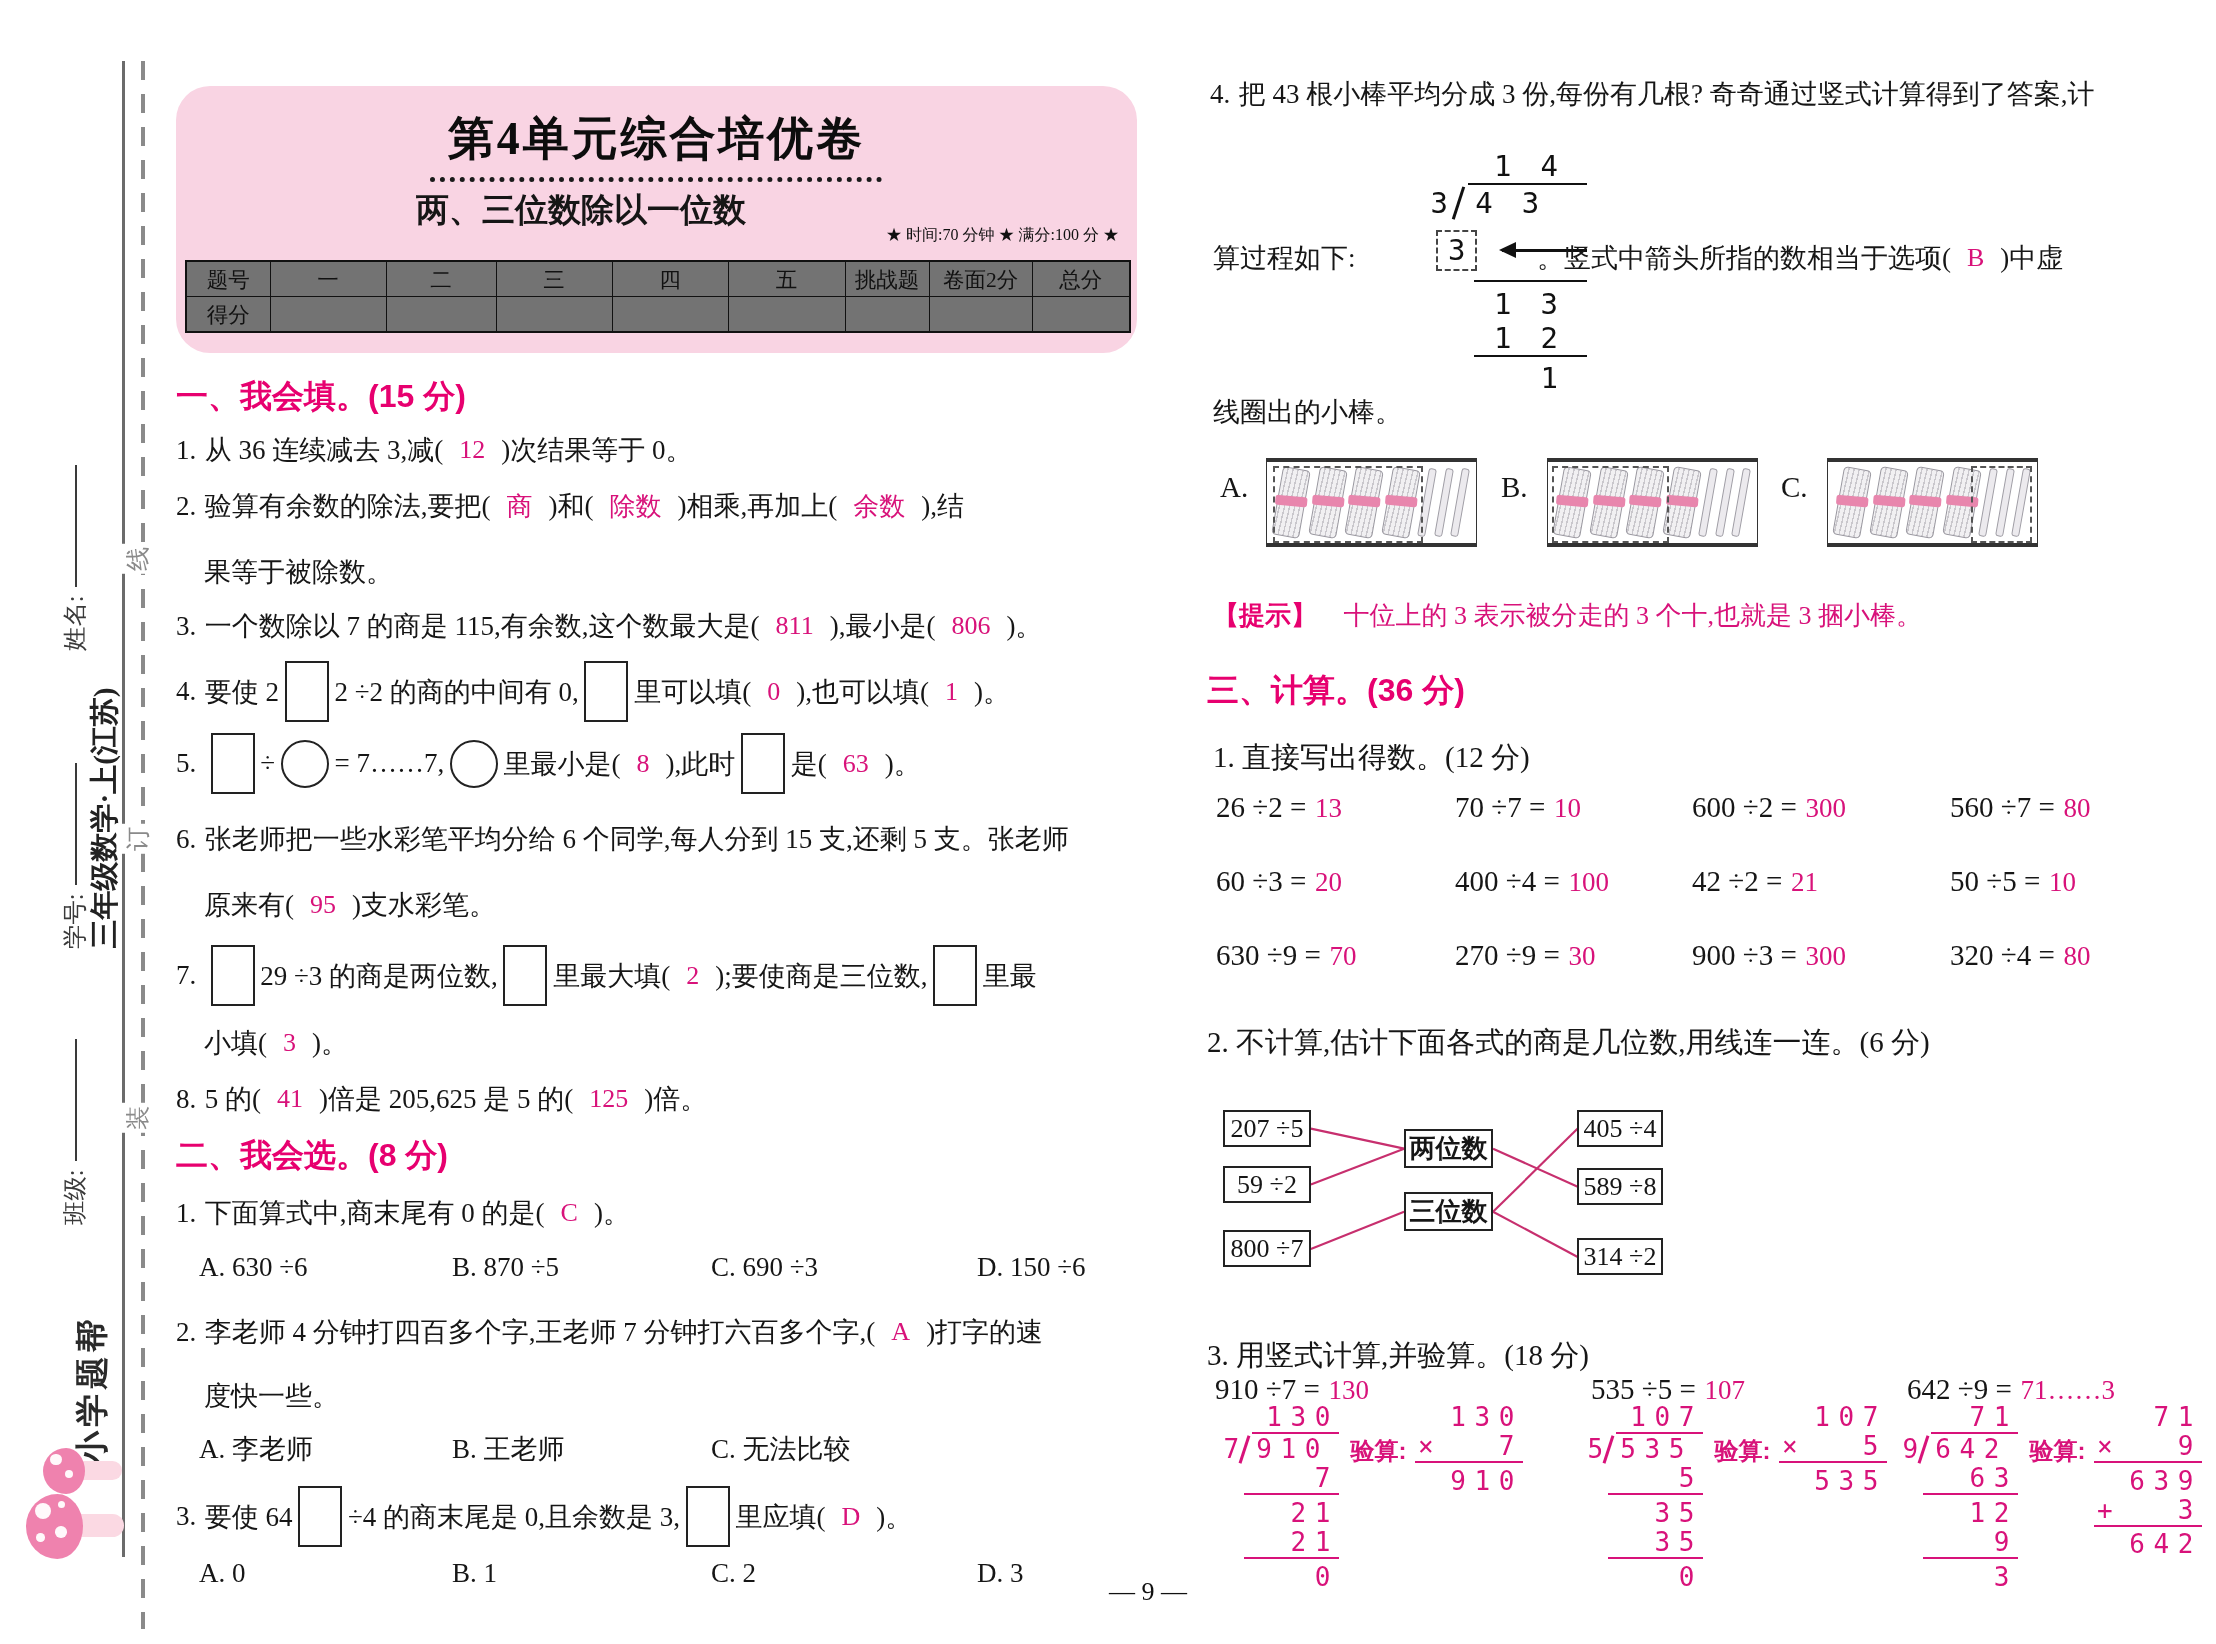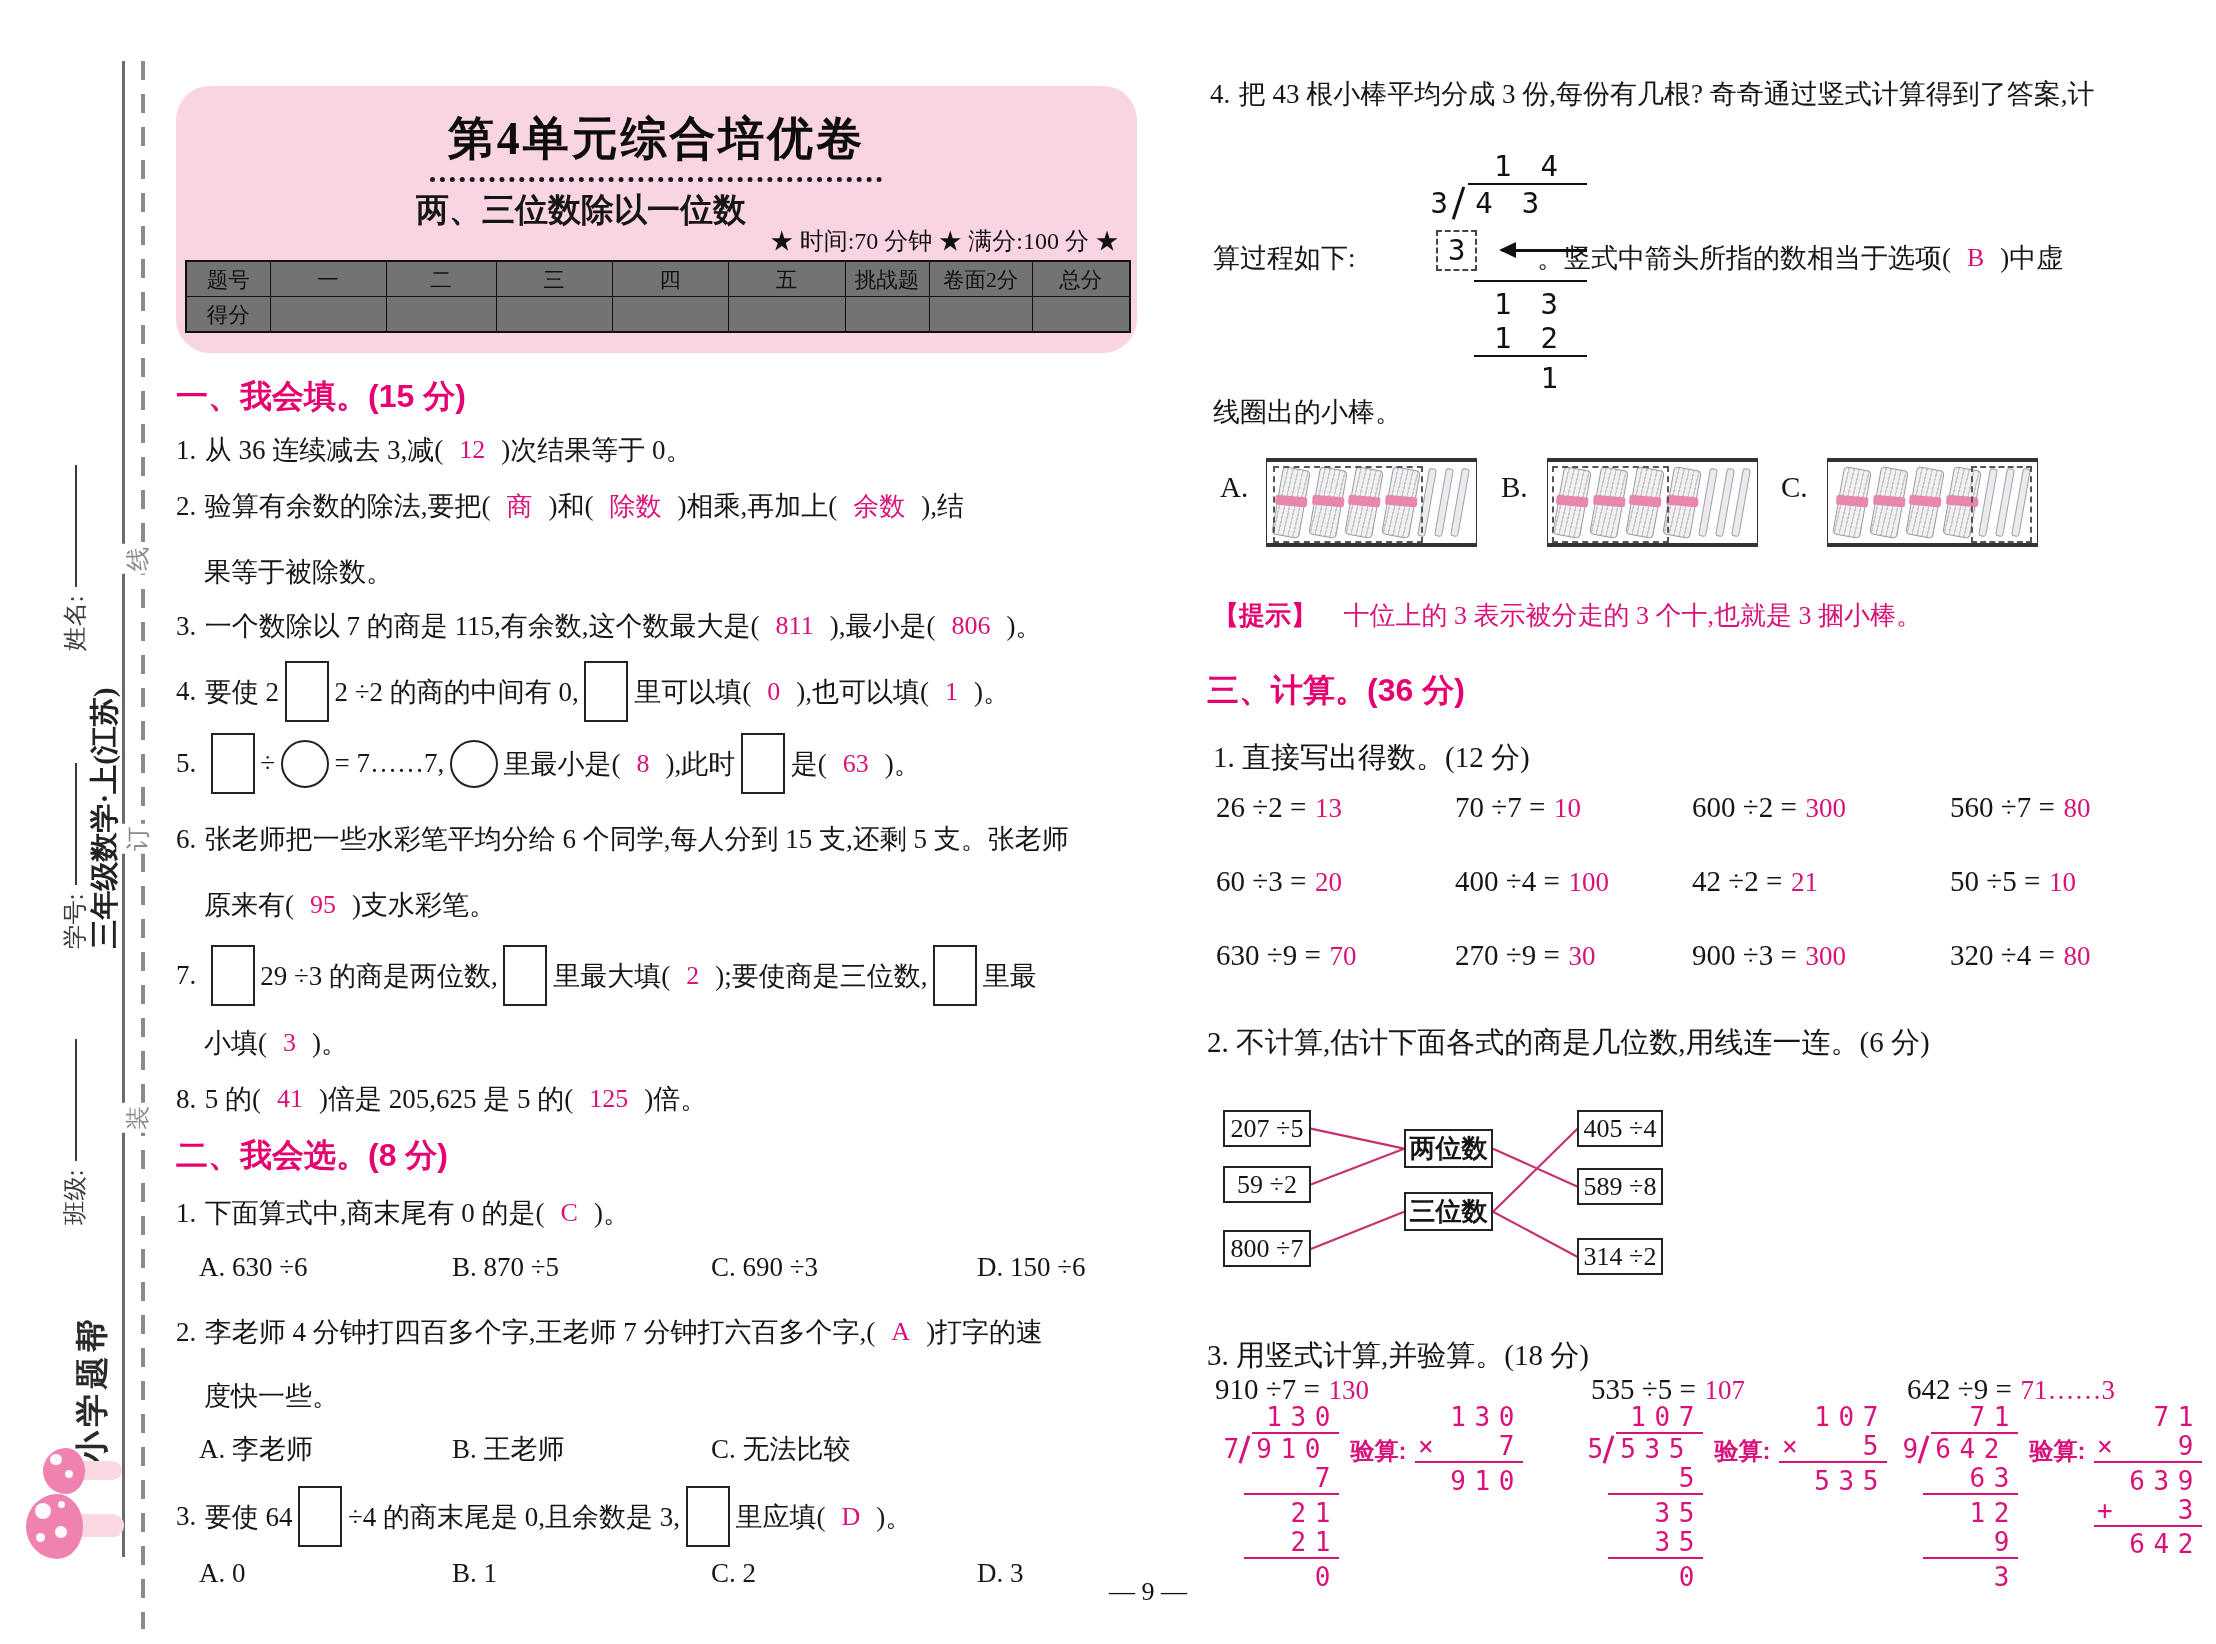--- a/index.html
+++ b/index.html
@@ -30,21 +30,21 @@
   .mushroom i{position:absolute;background:#fff;border-radius:50%;opacity:.95;}
   .pagenum{position:absolute;left:1062px;top:1577px;width:172px;text-align:center;font-size:26px;color:#111;}
 
   
   .banner{position:absolute;left:176px;top:86px;width:961px;height:267px;background:var(--pink);border-radius:34px;}
   .htitle{position:absolute;left:176px;top:108px;width:961px;text-align:center;
           font-size:46px;font-weight:bold;color:#0d0d0d;letter-spacing:2.9px;}
   .hdots{position:absolute;left:430px;top:177px;width:452px;border-top:5px dotted #1a1a1a;}
   .hsub{position:absolute;left:176px;top:188px;width:810px;text-align:center;
         font-size:33px;font-weight:bold;font-family:"Liberation Sans","DejaVu Sans",sans-serif;}
-  .hmeta{position:absolute;left:739px;top:225px;width:380px;text-align:right;font-size:24px;color:#111;}
+  .hmeta{position:absolute;left:739px;top:225px;width:380px;text-align:right;font-size:16px;color:#111;}
   table.score{position:absolute;left:185px;top:260px;width:946px;height:73px;
               border-collapse:collapse;background:#737373;table-layout:fixed;}
   table.score td{border:1.4px solid #111;text-align:center;font-size:21.5px;color:#111;padding:0;}
   table.score{border:2.9px solid #111;}
 
   
   .ln{position:absolute;display:flex;align-items:center;white-space:nowrap;
       font-size:27px;height:42px;color:var(--ink);}
   .lnbox{height:75px;}
   .qn{margin-right:8.6px;}

